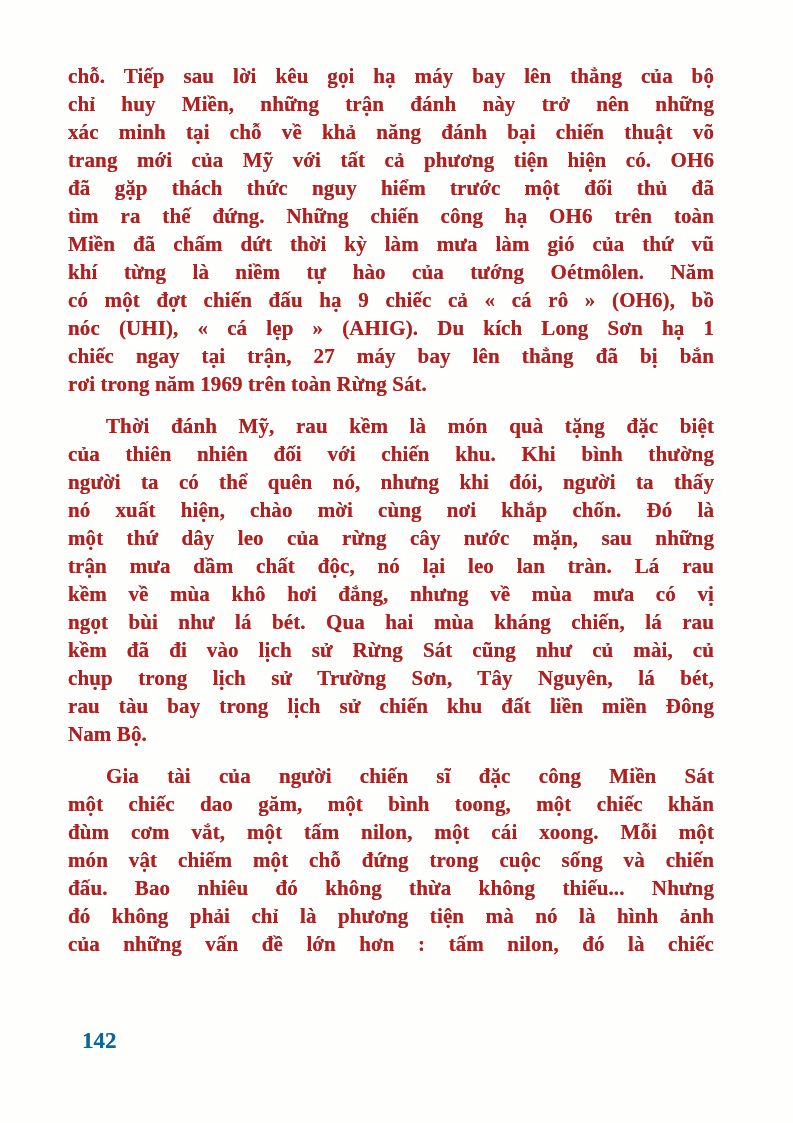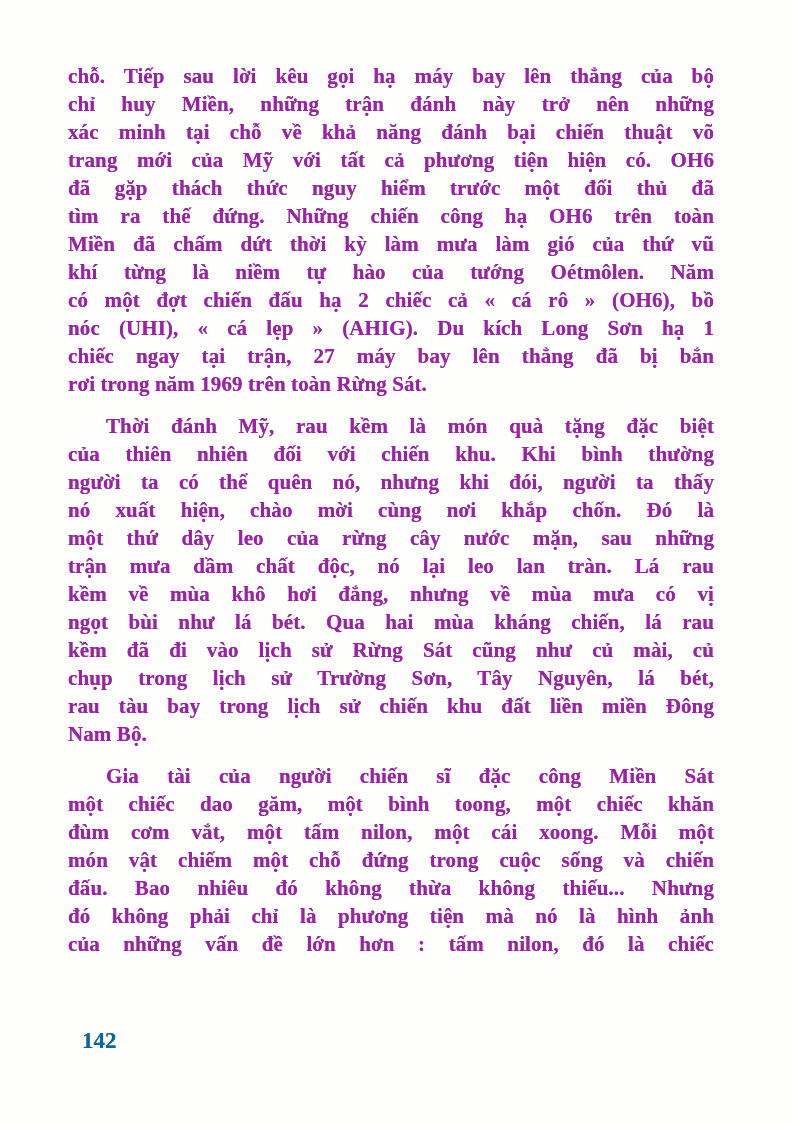--- a/index.html
+++ b/index.html
@@ -22,21 +22,21 @@
     width: 646px;
   }
   .paragraph {
     margin: 0 0 14px 0;
   }
   .line {
     font-family: "Liberation Serif", "DejaVu Serif", serif;
     font-weight: 700;
     font-size: 21px;
     line-height: 28px;
-    color: #a21caf;
+    color: #b91c1c;
     text-align: justify;
     text-align-last: justify;
     
     text-shadow: 0 0 0.5px rgba(20, 18, 16, 0.55);
     letter-spacing: 0.1px;
   }
   .line.last {
     text-align-last: left;
   }
   .paragraph.indented .line:first-child {
@@ -61,21 +61,21 @@
   <div class="text-block">
       <div class="paragraph">
         <div class="line">chỗ. Tiếp sau lời kêu gọi hạ máy bay lên thẳng của bộ</div>
         <div class="line">chỉ huy Miền, những trận đánh này trở nên những</div>
         <div class="line">xác minh tại chỗ về khả năng đánh bại chiến thuật võ</div>
         <div class="line">trang mới của Mỹ với tất cả phương tiện hiện có. OH6</div>
         <div class="line">đã gặp thách thức nguy hiểm trước một đối thủ đã</div>
         <div class="line">tìm ra thế đứng. Những chiến công hạ OH6 trên toàn</div>
         <div class="line">Miền đã chấm dứt thời kỳ làm mưa làm gió của thứ vũ</div>
         <div class="line">khí từng là niềm tự hào của tướng Oétmôlen. Năm</div>
-        <div class="line">có một đợt chiến đấu hạ 2 chiếc cả « cá rô » (OH6), bồ</div>
+        <div class="line">có một đợt chiến đấu hạ 9 chiếc cả « cá rô » (OH6), bồ</div>
         <div class="line">nóc (UHI), « cá lẹp » (AHIG). Du kích Long Sơn hạ 1</div>
         <div class="line">chiếc ngay tại trận, 27 máy bay lên thẳng đã bị bắn</div>
         <div class="line last">rơi trong năm 1969 trên toàn Rừng Sát.</div>
       </div>
       <div class="paragraph indented">
         <div class="line">Thời đánh Mỹ, rau kềm là món quà tặng đặc biệt</div>
         <div class="line">của thiên nhiên đối với chiến khu. Khi bình thường</div>
         <div class="line">người ta có thể quên nó, nhưng khi đói, người ta thấy</div>
         <div class="line">nó xuất hiện, chào mời cùng nơi khắp chốn. Đó là</div>
         <div class="line">một thứ dây leo của rừng cây nước mặn, sau những</div>

